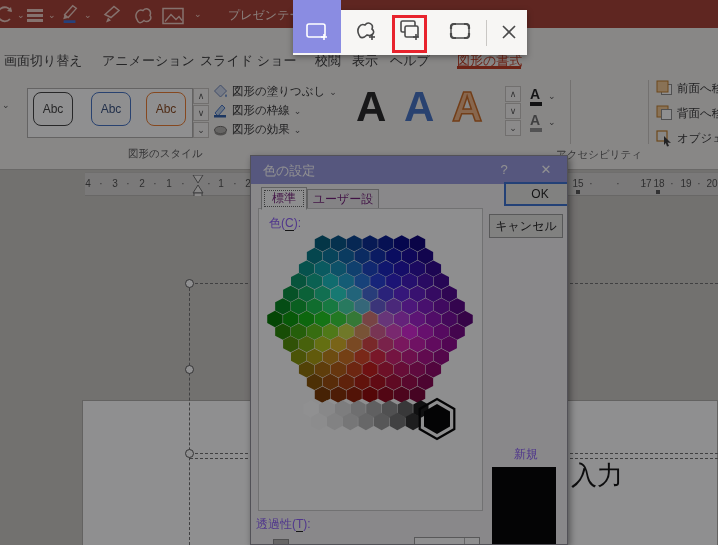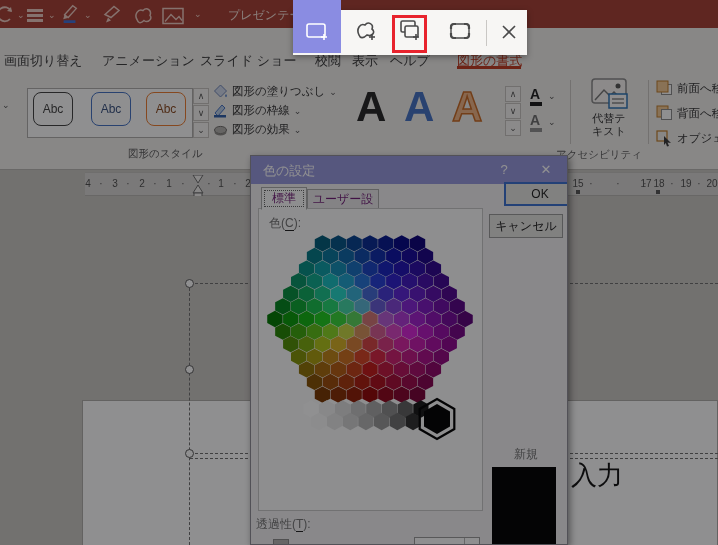--- a/index.html
+++ b/index.html
@@ -34,21 +34,21 @@
   .slide-text{font-size:26px;color:#111;white-space:nowrap;}
   .dialog{left:250px;top:155px;width:318px;height:390px;background:#f2f1f3;border:1px solid #8e8c96;
           overflow:hidden;box-shadow:2px 3px 7px rgba(0,0,0,.45);z-index:20;}
   .dlg-title{left:0;top:0;width:100%;height:28px;background:#9697dd;color:#fff;}
   .dlg-title .t{position:absolute;left:12px;top:6px;font-size:13px;}
   .dlg-btn{position:absolute;top:5px;width:18px;height:18px;color:#fff;font-size:13px;text-align:center;line-height:18px;}
   .dtab{height:23px;font-size:12px;color:#701a75;text-align:center;border:1px solid #a9a9a9;}
   .dtab.active{background:#fbfbfb;border-bottom:1px solid #fbfbfb;outline:1px dotted #666;outline-offset:-4px;}
   .dtab.inactive{background:#e9e8ea;}
   .panel{left:7px;top:52px;width:225px;height:303px;background:#fbfbfb;border:1px solid #c6c6c6;}
-  .lbl{font-size:12px;color:#737373;white-space:nowrap;}
+  .lbl{font-size:12px;color:#8b5cf6;white-space:nowrap;}
   .lbl .key{border-bottom:1px solid #1f1f1f;}
   .btn{font-size:12px;color:#1f1f1f;background:#e4e3e1;display:flex;align-items:center;justify-content:center;}
   .dim{left:0;top:0;width:718px;height:545px;background:rgba(8,8,10,0.45);z-index:40;}
   .snipbar{left:293px;top:10px;width:234px;height:45px;background:#f7f6f4;box-shadow:0 2px 6px rgba(0,0,0,.35);z-index:50;}
   .snipsel{left:293px;top:0;width:48px;height:53px;background:#8a8ce2;z-index:51;}
   .snipic{z-index:52;cursor:pointer;}
   .redbox{left:392px;top:15px;width:35px;height:38px;border:3px solid #e8232d;z-index:55;}
   svg{display:block;}
 </style>
 </head>
@@ -147,34 +147,20 @@
       <span class="caret" style="position:absolute;left:18px;top:5px">⌄</span>
     </div>
     <div class="abs" style="left:530px;top:84px;width:34px;height:22px">
       <span style="position:absolute;left:0;top:0;font-size:14px;font-weight:bold;color:#6d6d6d">A</span>
       <div style="position:absolute;left:0;top:16px;width:12px;height:3.5px;background:#8f8f8f"></div>
       <span class="caret" style="position:absolute;left:18px;top:5px">⌄</span>
     </div>
 
     <div class="abs divv" style="left:570px;top:52px;height:64px"></div>
 
-    <div class="abs" style="left:578px;top:50px;width:62px;height:68px;text-align:center">
-      <svg style="margin:0 auto" width="40" height="32" viewBox="0 0 40 32">
-        <rect x="3" y="1" width="34" height="24" rx="3" fill="#f7f5f2" stroke="#8a8a8a" stroke-width="1.5"></rect>
-        <circle cx="29" cy="8" r="2.5" fill="#555"></circle>
-        <path d="M6,22 l9,-10 6,6 4,-4 8,8" fill="none" stroke="#777" stroke-width="1.5"></path>
-        <rect x="20" y="16" width="18" height="14" fill="#fbfaf9" stroke="#2e75b6" stroke-width="1.5"></rect>
-        <line x1="23" y1="21" x2="35" y2="21" stroke="#888" stroke-width="1.5"></line>
-        <line x1="23" y1="25" x2="35" y2="25" stroke="#888" stroke-width="1.5"></line>
-      </svg>
-      <div style="font-size:11px;color:#333;line-height:13px;margin-top:2px">
-        <span>代替テ</span><br>
-        <span>キスト</span>
-      </div>
-    </div>
     <div class="abs grouplabel" style="left:556px;top:120px">アクセシビリティ</div>
 
     <div class="abs divv" style="left:648px;top:52px;height:64px"></div>
 
     <div class="abs shape-row" style="left:656px;top:52px">
       <svg width="17" height="17" viewBox="0 0 17 17">
         <rect x="5.5" y="4.5" width="10" height="10" fill="#fdfdfd" stroke="#8a8a8a"></rect>
         <rect x="1" y="1" width="11" height="11" fill="#f3c894" stroke="#c07c28"></rect>
       </svg>
       <span>前面へ移</span>

